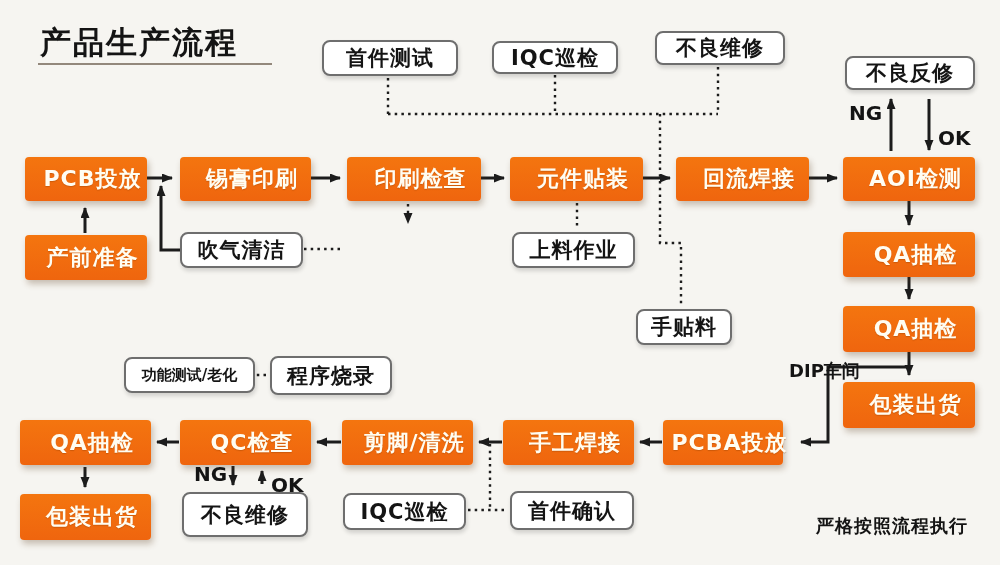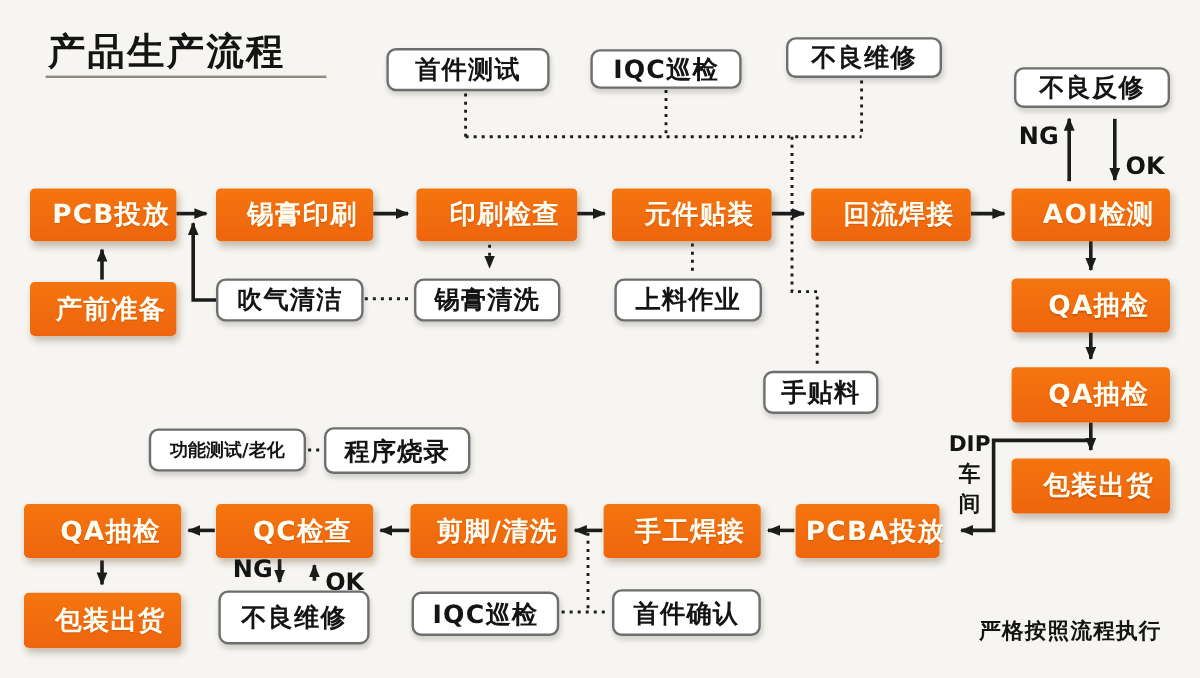--- a/index.html
+++ b/index.html
@@ -45,21 +45,21 @@
     font-size:21px;font-weight:600;letter-spacing:1px;
     box-shadow:1px 3px 4px rgba(0,0,0,.15);
   }
   .small-note{font-size:15px;font-weight:700;letter-spacing:0;margin-left:27px;}
   .tag{
     position:absolute;color:#141414;font-weight:800;font-size:20px;
     white-space:nowrap;
   }
   .dip-label{
     position:absolute;left:789px;top:358px;width:38px;
-    display:flex;flex-direction:column;align-items:center;
+    display:flex;flex-direction:row;align-items:center;
     color:#141414;font-weight:700;font-size:18px;line-height:1.4;
   }
   .footer-note{
     position:absolute;left:816px;top:514px;
     font-size:18px;font-weight:800;color:#141414;letter-spacing:1px;
   }
   svg.wires{position:absolute;left:0;top:0;z-index:1;}
   .node,.tag,.dip-label,.footer-note,.title{z-index:2;}
   .wire{stroke:#1c1c1c;stroke-width:3;fill:none;}
   .dotted{stroke:#1c1c1c;stroke-width:2.4;fill:none;stroke-dasharray:2.5 4.2;}
@@ -120,21 +120,20 @@
 
   <div class="node orange" style="left:25px;top:157px;width:122px;height:44px">PCB投放</div>
   <div class="node orange" style="left:180px;top:157px;width:131px;height:44px">锡膏印刷</div>
   <div class="node orange" style="left:347px;top:157px;width:134px;height:44px">印刷检查</div>
   <div class="node orange" style="left:510px;top:157px;width:133px;height:44px">元件贴装</div>
   <div class="node orange" style="left:676px;top:157px;width:133px;height:44px">回流焊接</div>
   <div class="node orange" style="left:843px;top:157px;width:132px;height:44px">AOI检测</div>
 
   <div class="node orange" style="left:25px;top:235px;width:122px;height:45px">产前准备</div>
   <div class="node plain" style="left:180px;top:232px;width:123px;height:36px">吹气清洁</div>
-  <div class="node plain" style="left:345px;top:232px;width:122px;height:36px">锡膏清洗</div>
   <div class="node plain" style="left:512px;top:232px;width:123px;height:36px">上料作业</div>
   <div class="node orange" style="left:843px;top:232px;width:132px;height:45px">QA抽检</div>
 
   <div class="node plain" style="left:636px;top:309px;width:96px;height:36px">手贴料</div>
   <div class="node orange" style="left:843px;top:306px;width:132px;height:46px">QA抽检</div>
   <div class="node orange" style="left:843px;top:382px;width:132px;height:46px">包装出货</div>
   <div class="node plain small-note" style="left:97px;top:357px;width:131px;height:36px">功能测试/老化</div>
   <div class="node plain" style="left:270px;top:356px;width:122px;height:39px">程序烧录</div>
 
   <div class="node orange" style="left:20px;top:420px;width:131px;height:45px">QA抽检</div>

